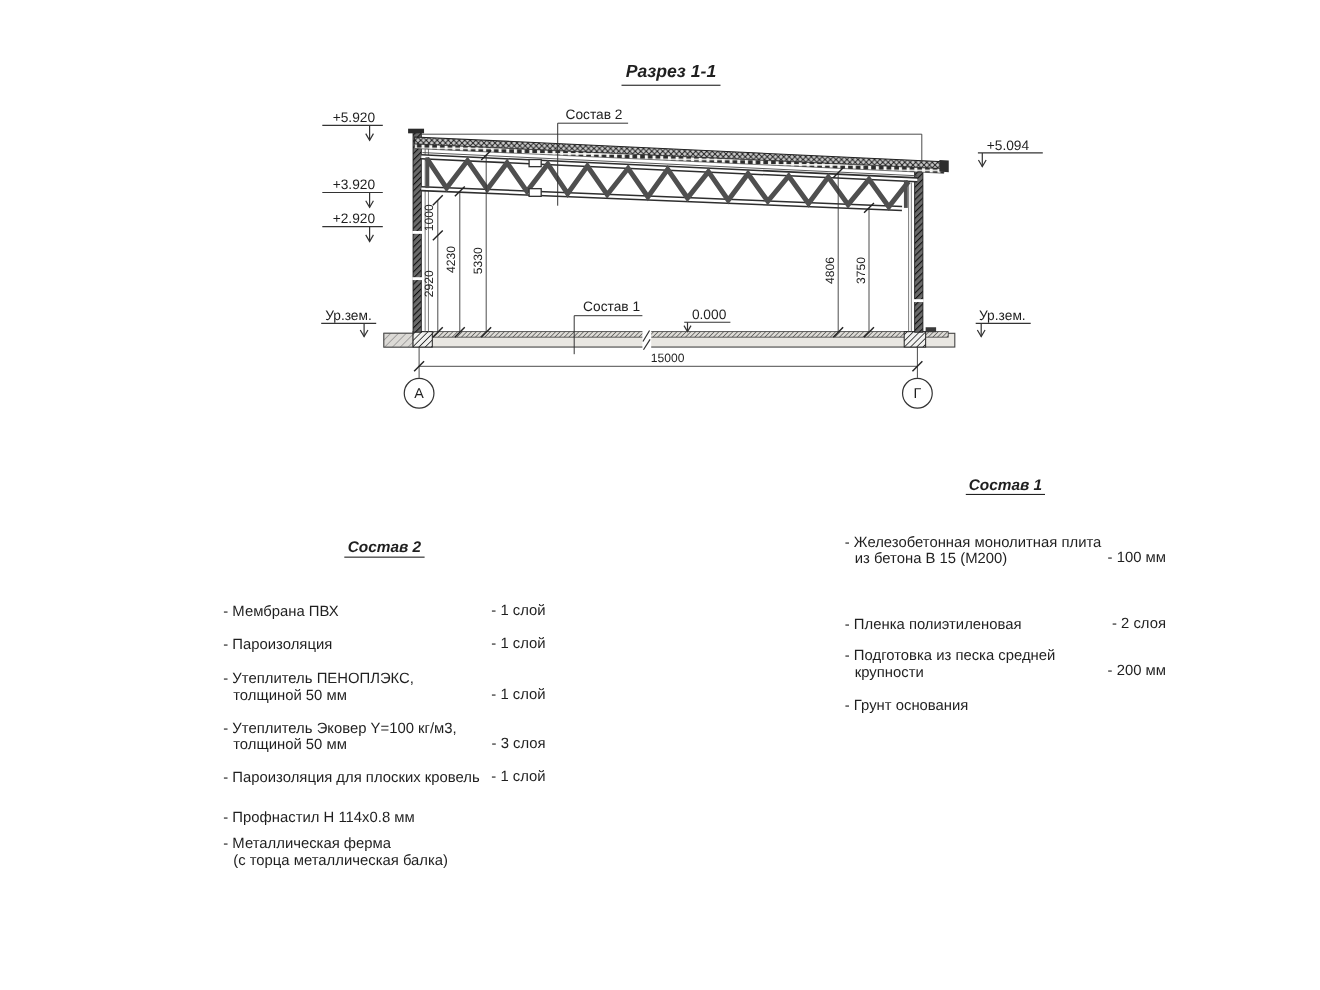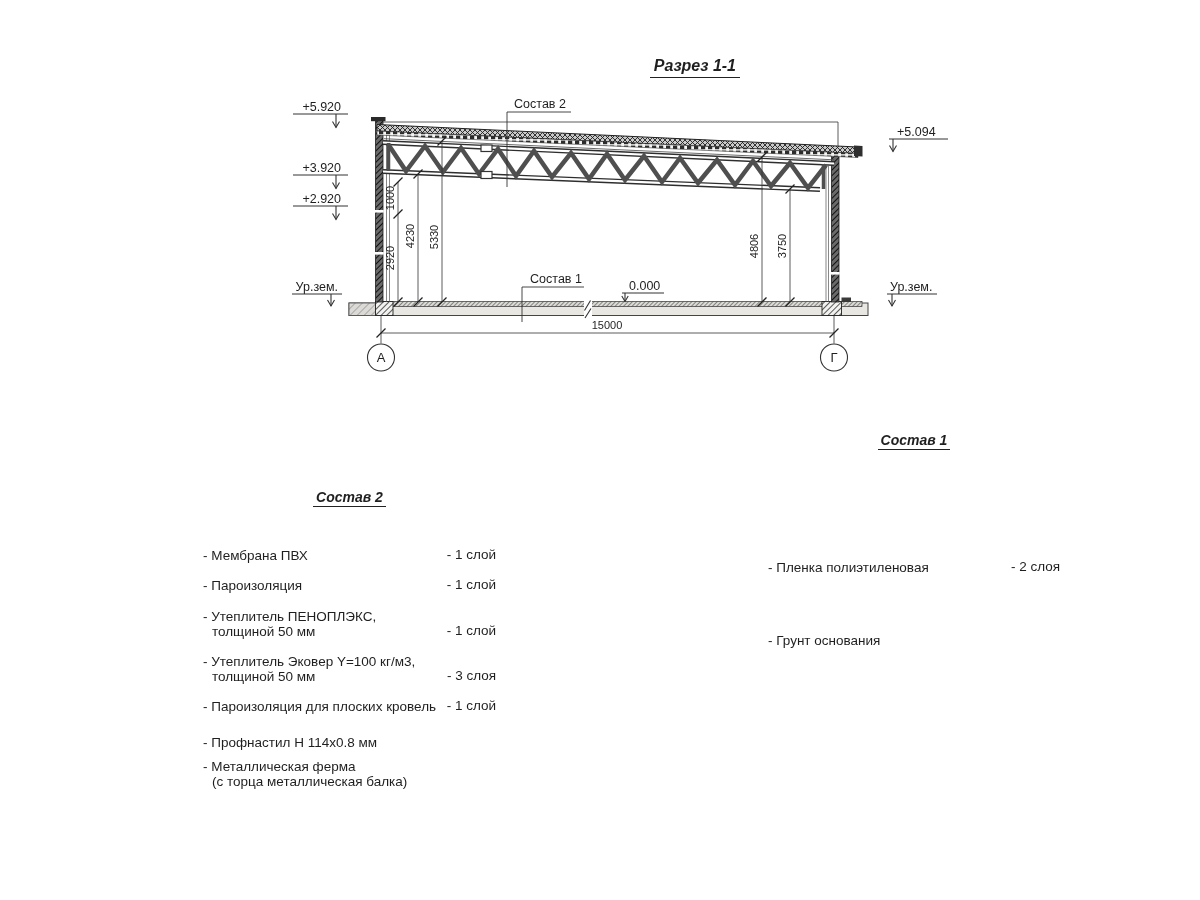--- a/index.html
+++ b/index.html
@@ -1,19 +1,19 @@
 <!DOCTYPE html>
 <html><head>
 <meta charset="utf-8">
 <style>
   html,body{margin:0;padding:0;background:#fff;}
   .page{position:relative;width:1200px;height:900px;background:#ffffff;overflow:hidden;
         font-family:"Liberation Sans", sans-serif;color:#1f1f1f;}
   .drawing-svg{position:absolute;left:0;top:0;}
-  .sheet-title{position:absolute;left:480px;top:57px;width:260px;text-align:right;}
+  .sheet-title{position:absolute;left:480px;top:57px;width:260px;text-align:center;}
   .sheet-title span{display:inline-block;font-size:16px;font-style:italic;font-weight:bold;
         border-bottom:1.4px solid #222;padding:0 4px 2px 4px;}
   .comp-list{position:absolute;font-size:13.5px;line-height:15px;}
   .comp-heading{position:absolute;top:0;left:0;width:100%;text-align:center;}
   .comp-heading span{display:inline-block;font-size:14px;font-style:italic;font-weight:bold;
         border-bottom:1.3px solid #222;padding:0 3px 1px 3px;}
   .comp-item{position:absolute;left:0;width:100%;}
   .comp-item .nm{display:block;white-space:pre-line;text-indent:-9px;padding-left:9px;}
   .comp-item .val{position:absolute;right:0;bottom:1px;white-space:nowrap;}
   #comp2{left:203px;top:490px;width:293px;height:310px;}
@@ -244,22 +244,32 @@
     <div class="comp-item" style="top:269px">
       <span class="nm">- Металлическая ферма
 (с торца металлическая балка)</span>
     </div>
   </div>
 
   <div id="comp1" class="comp-list">
     <div class="comp-heading">
       <span>Состав 1</span>
     </div>
+    <div class="comp-item" style="top:52px">
+      <span class="nm">- Железобетонная  монолитная плита
+из бетона В 15 (М200)</span>
+      <span class="val">- 100 мм</span>
+    </div>
     <div class="comp-item" style="top:127px">
       <span class="nm">- Пленка полиэтиленовая</span>
       <span class="val">- 2 слоя</span>
     </div>
+    <div class="comp-item" style="top:155px">
+      <span class="nm">- Подготовка из песка средней
+крупности</span>
+      <span class="val">- 200 мм</span>
+    </div>
     <div class="comp-item" style="top:200px">
       <span class="nm">- Грунт основания</span>
     </div>
   </div>
 
 </div>
 
 </body></html>

